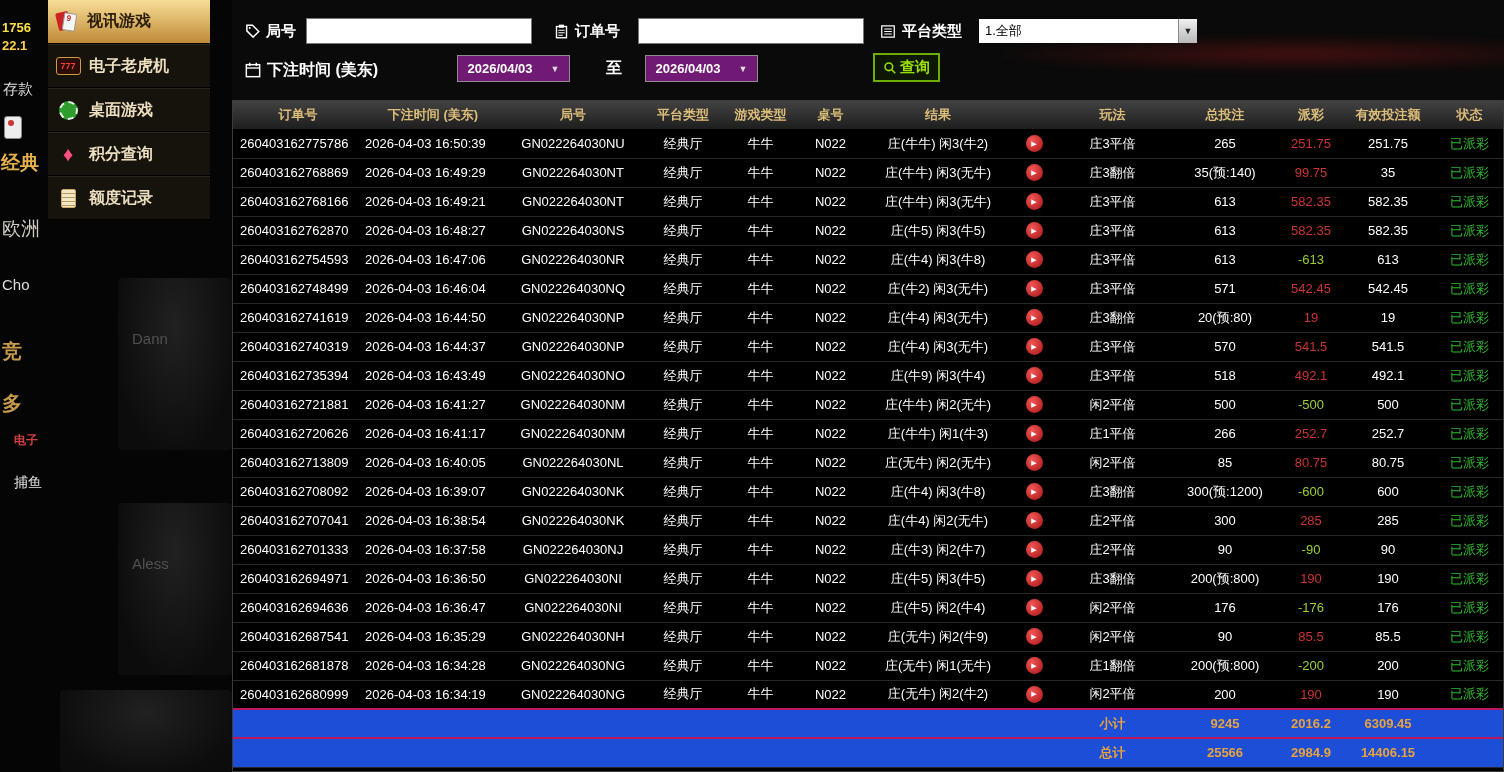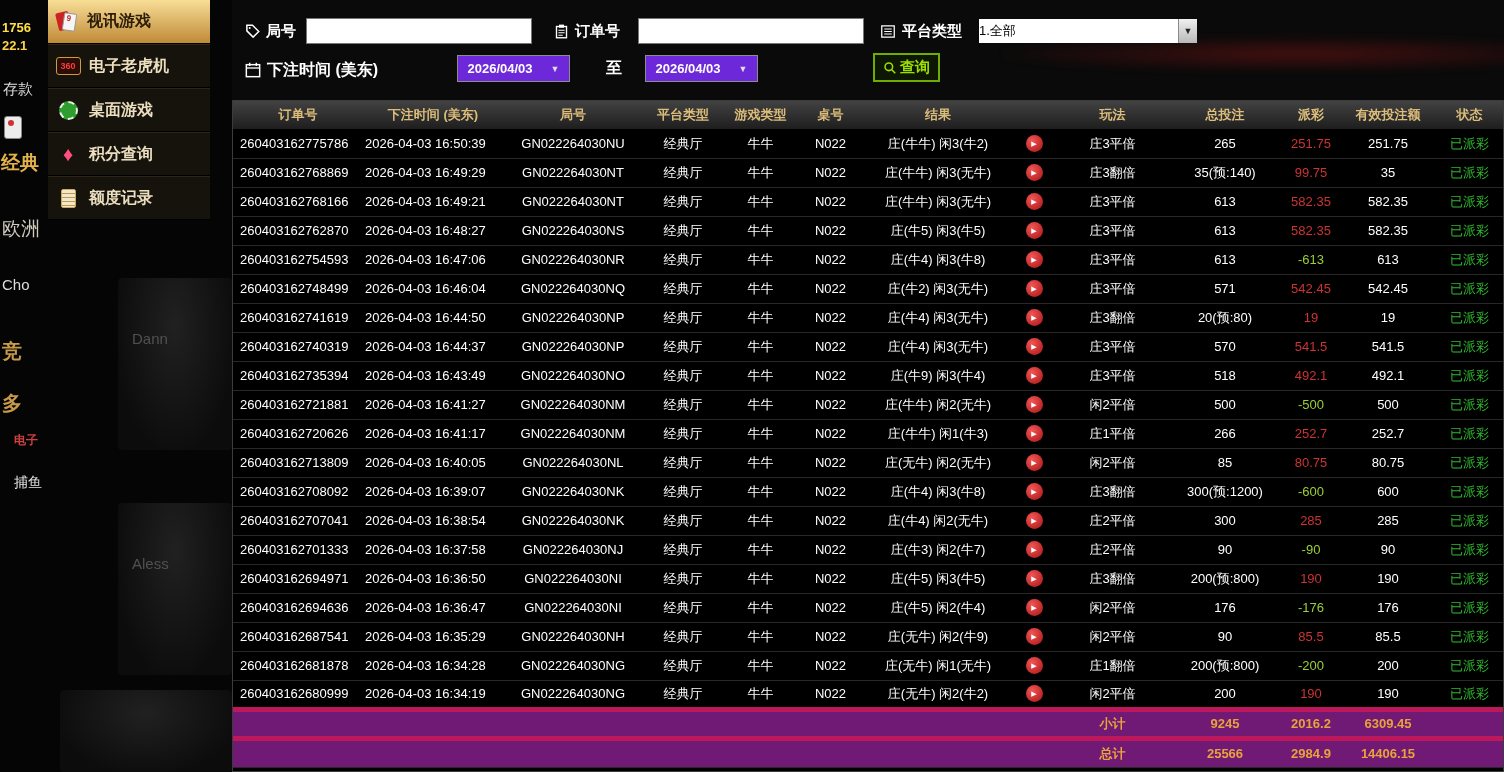--- a/index.html
+++ b/index.html
@@ -47,42 +47,42 @@
   .main{position:absolute;left:232px;top:0;right:0;bottom:0;z-index:4}
   .filterbar{position:absolute;left:0;top:0;right:0;height:100px;background:#0a0a0a}
   .promo-blob{position:absolute;left:770px;top:36px;width:590px;height:36px;background:radial-gradient(ellipse,#471010 10%,transparent 75%);filter:blur(3px);opacity:.8}
   .f-label{position:absolute;display:flex;align-items:center;gap:6px;color:#fff;font-size:15px;font-weight:bold;height:26px;z-index:2}
   .f-input{position:absolute;height:26px;background:#fff;border:1px solid #777;font-size:13px;padding:0 5px;color:#000;z-index:2}
   #round-label{left:13px;top:18px}
   #round-input{left:74px;top:18px;width:226px}
   #order-label{left:322px;top:18px}
   #order-input{left:406px;top:18px;width:226px}
   #platform-label{left:648px;top:18px}
-  .f-select{position:absolute;left:747px;top:19px;width:218px;height:24px;background:#fff;color:#000;font-size:13px;display:flex;align-items:center;cursor:pointer;z-index:2}
+  .f-select{position:absolute;left:747px;top:19px;width:218px;height:24px;background:#fff;color:#000;font-size:13px;display:flex;align-items:center;padding-left:6px;cursor:pointer;z-index:2}
   .select-arrow{margin-left:auto;width:19px;height:100%;display:flex;align-items:center;justify-content:center;background:linear-gradient(#f0f0f0,#b9b9b9);border-left:1px solid #8a8a8a;color:#222;font-size:9px}
   #bettime-label{left:13px;top:57px;font-size:16px}
-  .date-btn{position:absolute;top:55px;width:113px;height:27px;background:#6d28d9;border:1px solid #8d8d8d;color:#fff;font-size:13px;font-weight:bold;display:flex;align-items:center;justify-content:center;gap:18px;cursor:pointer;z-index:2}
+  .date-btn{position:absolute;top:55px;width:113px;height:27px;background:#701a75;border:1px solid #8d8d8d;color:#fff;font-size:13px;font-weight:bold;display:flex;align-items:center;justify-content:center;gap:18px;cursor:pointer;z-index:2}
   .date-btn .caret{font-size:9px;color:#ddd}
   #date-from{left:225px}
   #to-label{position:absolute;left:374px;top:58px;color:#fff;font-size:16px;font-weight:bold;z-index:2}
   #date-to{left:413px}
   .query-btn{position:absolute;left:641px;top:53px;width:67px;height:29px;background:#0d1704;border:2px solid #6fae00;color:#9be000;font-size:15px;font-weight:bold;display:flex;align-items:center;justify-content:center;gap:3px;cursor:pointer;z-index:2}
 
   
   .table-wrap{position:absolute;left:0;top:100px;right:0;bottom:0;border:1px solid #3c3c3c;background:#000;overflow:hidden}
   table{width:100%;border-collapse:collapse;table-layout:fixed}
   th{height:28px;background:linear-gradient(#424242,#1e1e1e);color:#dcbd7a;font-size:13px;font-weight:bold;border-bottom:1px solid #000;overflow:hidden;white-space:nowrap}
   td{height:29px;font-size:13px;color:#fff;text-align:center;border-bottom:1px solid #282828;overflow:hidden;white-space:nowrap}
   .c-order{text-align:left;padding-left:7px}
   .c-time{text-align:left;padding-left:2px}
   td.win{color:#cc3333}
   td.loss{color:#9ccf34}
   td.c-status{color:#2eb82e}
   .play-btn{display:inline-flex;width:17px;height:17px;border-radius:50%;background:radial-gradient(circle at 35% 32%,#f25555,#a81414);color:#fff;font-size:7px;align-items:center;justify-content:center;cursor:pointer;vertical-align:middle}
-  tfoot td{color:#e8a33d;font-weight:bold;border-top:5px solid #be185d;background:#701a75}
+  tfoot td{color:#e8a33d;font-weight:bold;border-top:2px solid #be185d;background:#1d4ed8}
 </style>
 </head>
 <body>
 
 <div class="screen">
 
   <div class="left-strip">
     <span class="ls-0">1756</span>
     <span class="ls-1">22.1</span>
     <span class="ls-2">存款</span>
@@ -107,21 +107,21 @@
   <nav class="sidebar">
     <div class="side-item active">
       <span class="icon icon-cards">
           <i></i>
           <b>9</b>
         </span>
       <span>视讯游戏</span>
     </div>
     <div class="side-item">
       <span class="icon">
-          <span class="icon-slot">360</span>
+          <span class="icon-slot">777</span>
         </span>
       <span>电子老虎机</span>
     </div>
     <div class="side-item">
       <span class="icon">
           <span class="icon-chip"></span>
         </span>
       <span>桌面游戏</span>
     </div>
     <div class="side-item">

